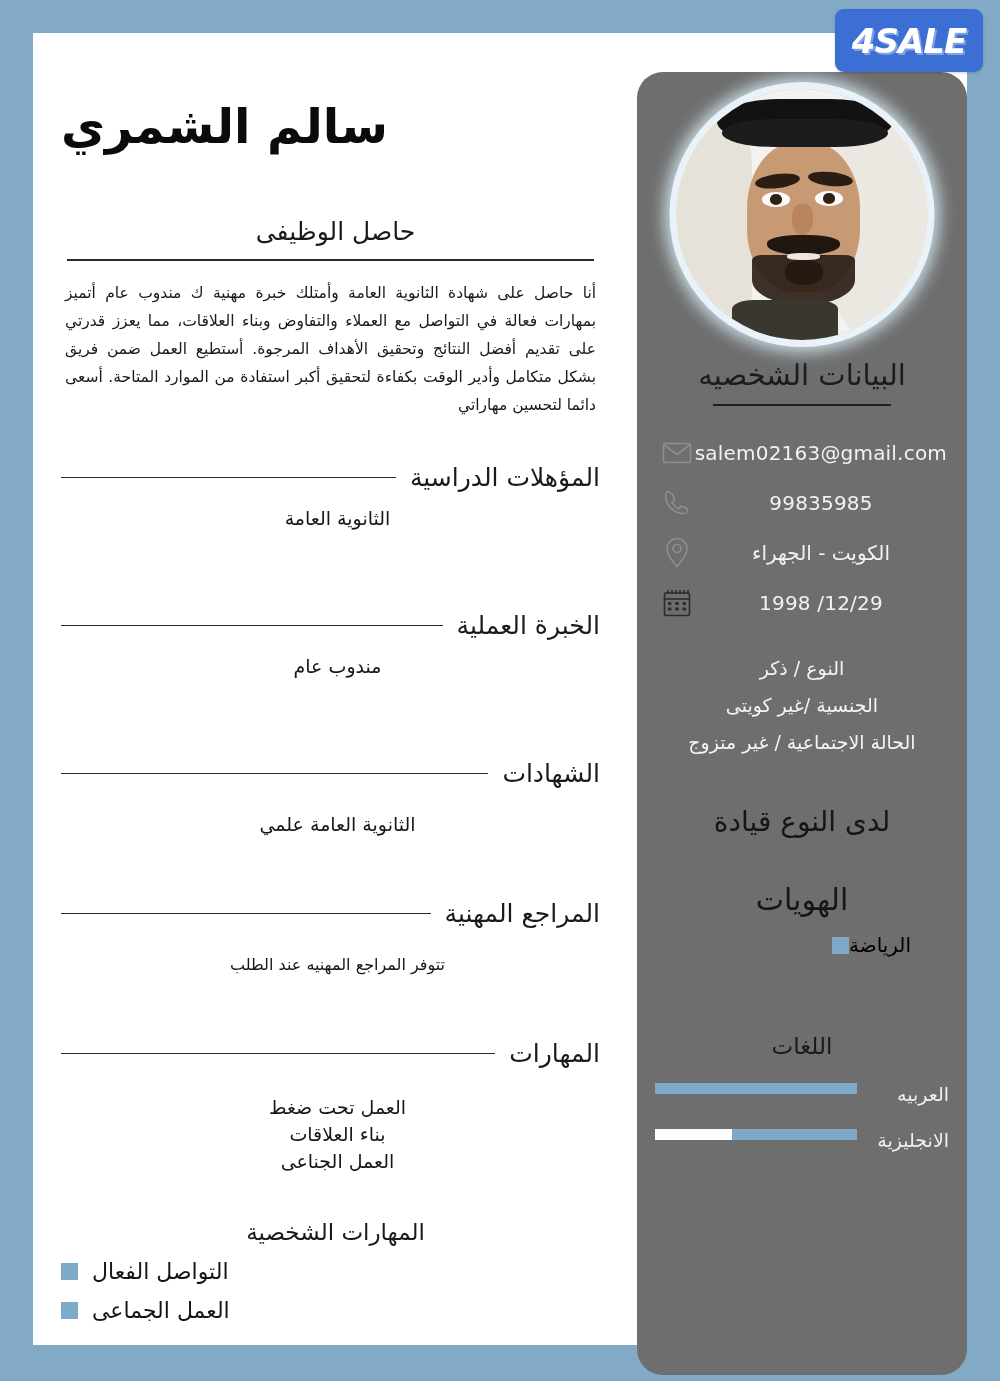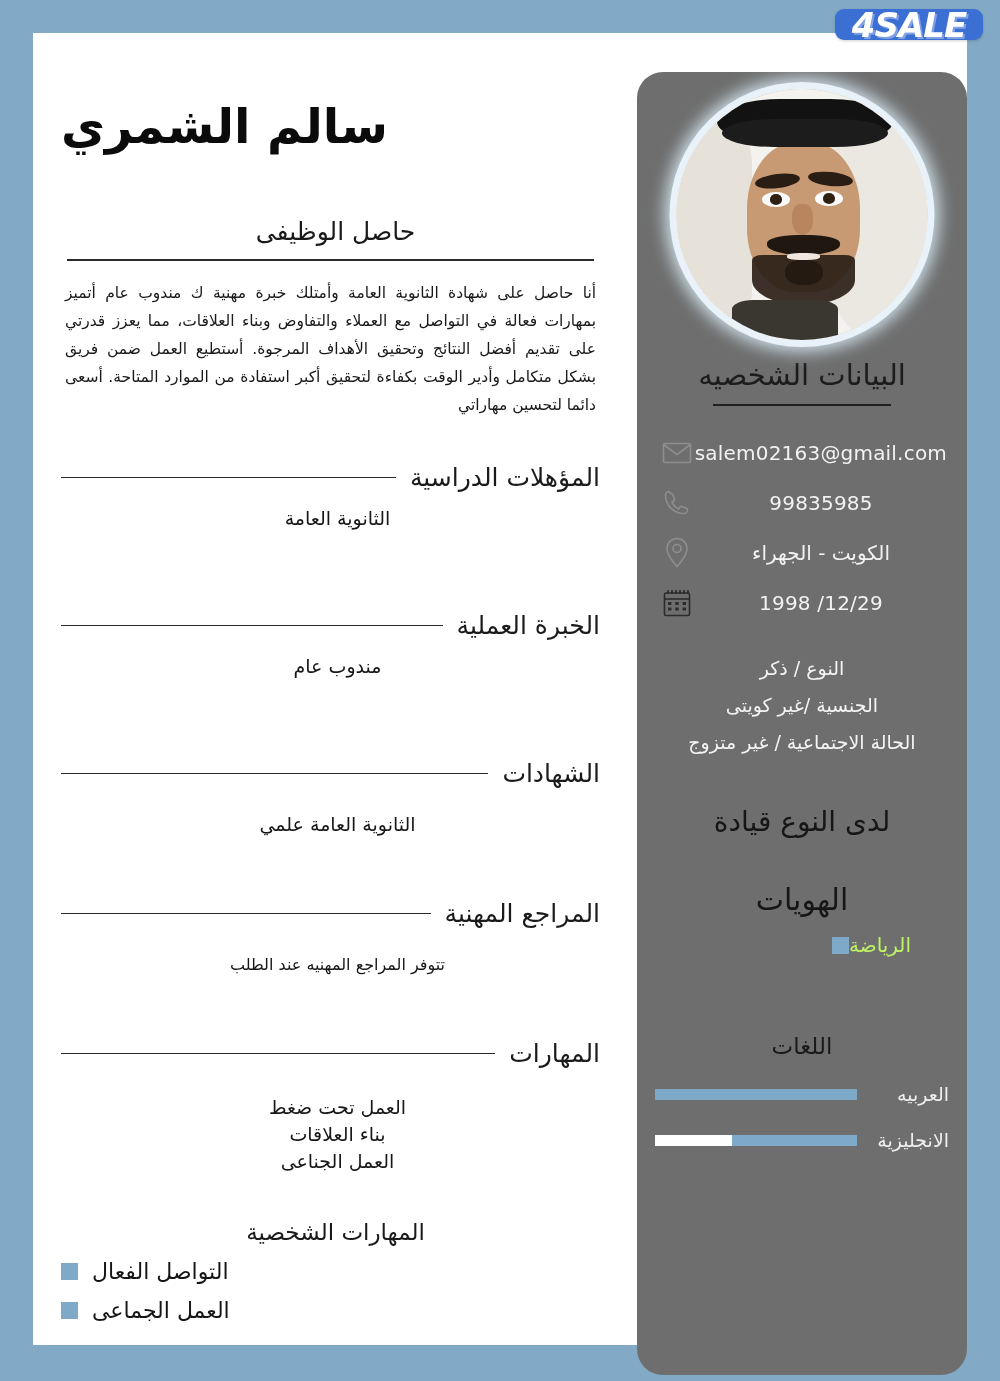--- a/index.html
+++ b/index.html
@@ -40,21 +40,21 @@
     height: 1312px;
     background: #ffffff;
   }
 
   
   .logo-badge {
     position: absolute;
     right: 17px;
     top: 9px;
     width: 148px;
-    height: 31px;
+    height: 63px;
     background: #3c6fd4;
     border-radius: 9px;
     display: flex;
     align-items: center;
     justify-content: center;
     z-index: 60;
     box-shadow: 0 1px 3px rgba(0,0,0,0.18);
   }
   .logo-text {
     font-family: "DejaVu Sans", "Liberation Sans", sans-serif;
@@ -214,35 +214,34 @@
     padding: 0 42px 0 0;
     margin-top: 16px;
   }
   .sq-bullet {
     width: 17px;
     height: 17px;
     background: #7fa9c9;
     flex: 0 0 17px;
   }
   .hobby-label {
-    color: #bef264;
+    color: #000000;
     font-size: 20px;
     margin-right: 14px;
   }
 
   .lang-head {
     text-align: center;
     color: #1a1a1a;
     font-size: 23px;
     margin-top: 76px;
   }
 
   .lang-row {
     display: flex;
-    align-items: center;
     padding: 0 18px;
     margin-top: 24px;
   }
   .lang-name {
     color: #efefef;
     font-size: 19px;
     width: 92px;
     text-align: right;
     flex: 0 0 92px;
   }

